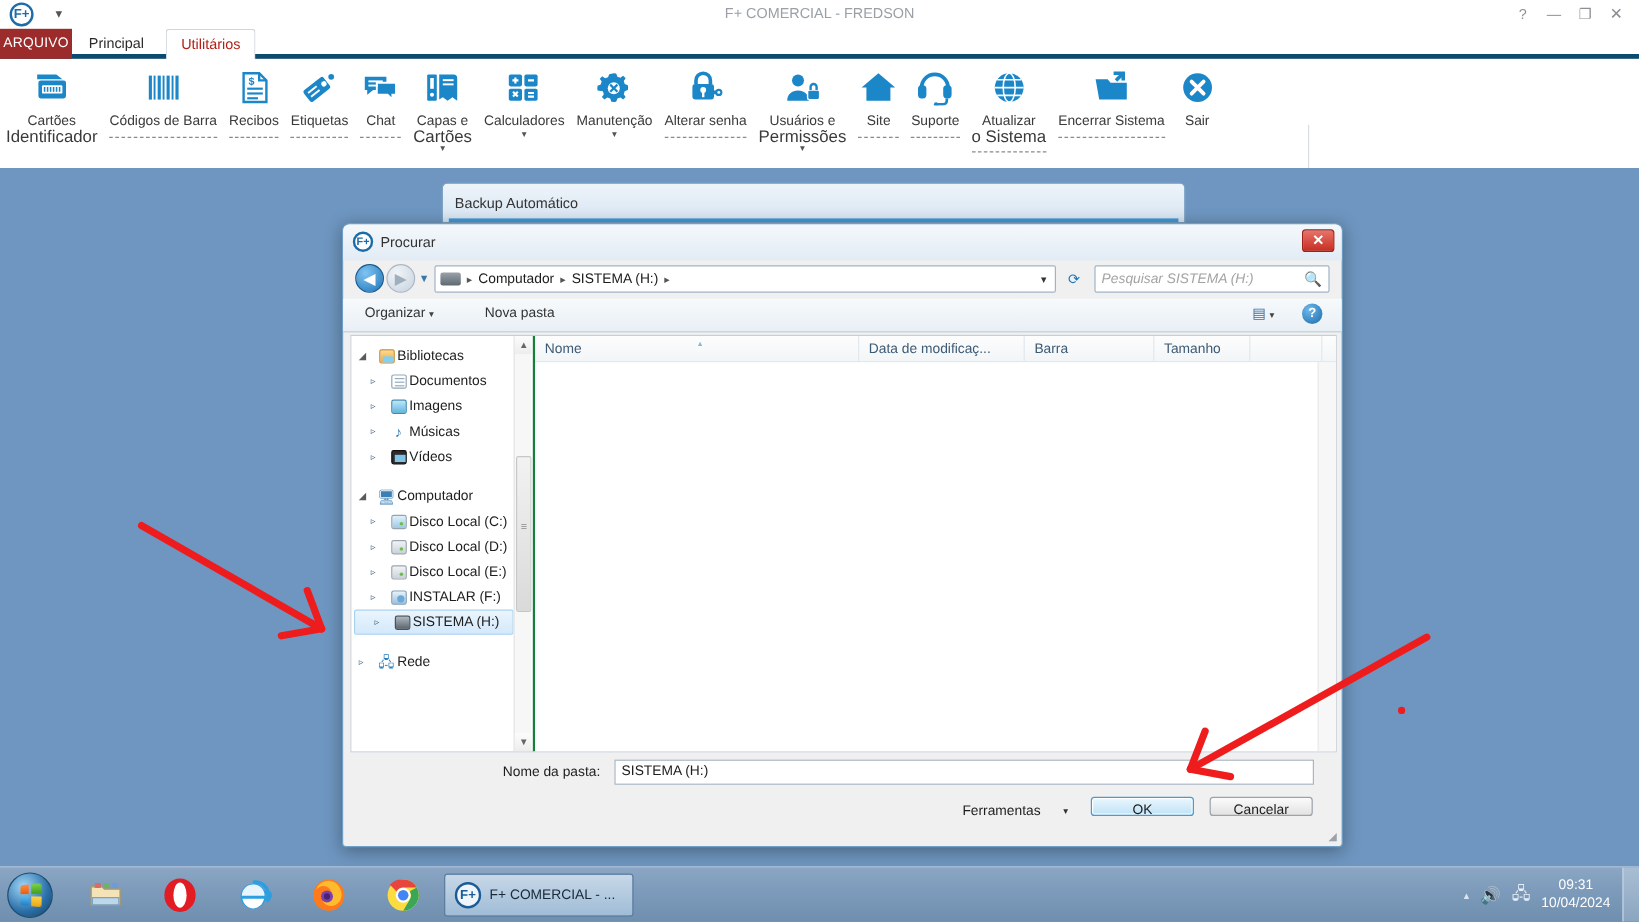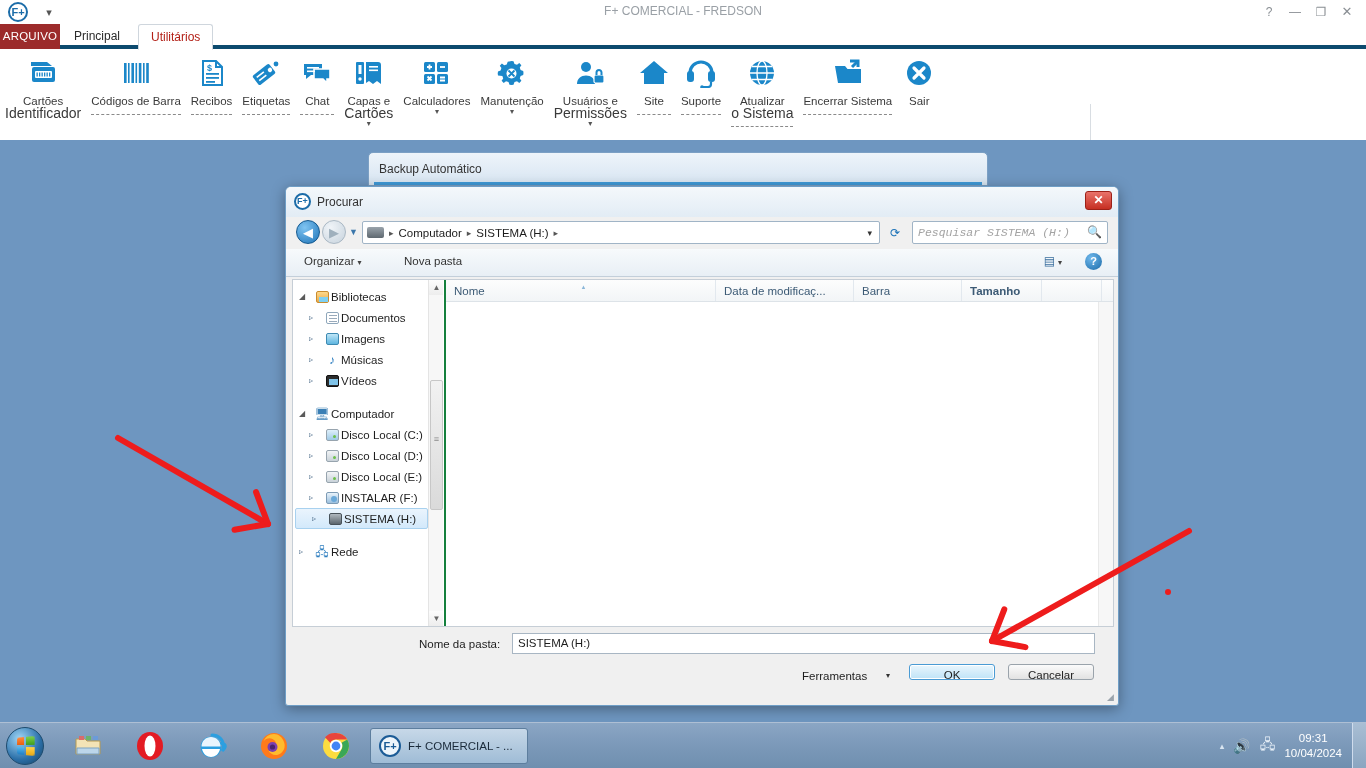--- a/index.html
+++ b/index.html
@@ -198,21 +198,21 @@
   .crumb-sep { font-size: 9px; color: #555; padding: 0 2px; }
   .addr-caret { margin-left: auto; font-size: 9px; color: #333; padding-right: 3px; }
   .refresh-btn {
     position: absolute; left: 598px; top: 4px; width: 22px; height: 23px;
     display: flex; align-items: center; justify-content: center;
     font-size: 12px; color: #1f74b8;
   }
   .searchbox {
     position: absolute; left: 626px; top: 4px; width: 196px; height: 23px;
     background: #fff; border: 1px solid #a0b4c6; border-radius: 2px;
-    display: flex; align-items: center; padding: 0 5px; font-family: Liberation Mono, monospace;
+    display: flex; align-items: center; padding: 0 5px;
   }
   .searchbox .ph {
     font-size: 11.5px; color: #a3a3a3; font-style: italic; flex: 1;
   }
   .search-ico { font-size: 12px; color: #2b6ea8; }
 
   
   .dlg-toolbar {
     position: absolute; left: 0; top: 62px; width: 100%; height: 28px;
     background: linear-gradient(#f7fafc, #e8eff5);
@@ -559,20 +559,35 @@
               <circle cx="16.5" cy="15.5" r="5" fill="#fff"></circle>
               <path d="M13.5 12.5l6 6M19.5 12.5l-6 6" stroke="#1b87c9" stroke-width="1.9"></path>
             </svg>
           </div>
           <div class="lbl">Manutenção</div>
           <span class="rb-caret">▾</span>
         </div>
         <div class="rb">
           <div class="ic">
             <svg width="34" height="30" viewBox="0 0 34 30">
+              <path d="M9 12V9a6 6 0 0 1 12 0v3" fill="none" stroke="#1b87c9" stroke-width="3"></path>
+              <rect x="6" y="12" width="18" height="13" rx="2.5" fill="#1b87c9"></rect>
+              <circle cx="15" cy="17" r="2.4" fill="#fff"></circle>
+              <rect x="14" y="18.5" width="2" height="4.5" fill="#fff"></rect>
+              <path d="M22 19h6" stroke="#1b87c9" stroke-width="3"></path>
+              <circle cx="28" cy="19" r="3" fill="#1b87c9"></circle>
+              <circle cx="28" cy="19" r="1.2" fill="#fff"></circle>
+            </svg>
+          </div>
+          <div class="lbl">Alterar senha</div>
+          <span class="dashline"></span>
+        </div>
+        <div class="rb">
+          <div class="ic">
+            <svg width="34" height="30" viewBox="0 0 34 30">
               <circle cx="13" cy="9" r="5" fill="#1b87c9"></circle>
               <path d="M4 26c0-5.5 4-8.5 9-8.5s9 3 9 8.5z" fill="#1b87c9"></path>
               <rect x="21" y="17" width="10" height="8" rx="1.5" fill="#1b87c9" stroke="#fff" stroke-width="1.2"></rect>
               <path d="M23.5 17v-2.5a2.5 2.5 0 0 1 5 0V17" fill="none" stroke="#1b87c9" stroke-width="2"></path>
             </svg>
           </div>
           <div class="lbl">Usuários e</div>
           <div class="lbl2">Permissões</div>
           <span class="rb-caret">▾</span>
         </div>
@@ -785,21 +800,21 @@
           <div class="nsb-thumb"></div>
           <div class="nsb-dn">▼</div>
         </div>
       </div>
 
       <div class="list-pane">
         <div class="colhead" id="colhead">
             <div class="col sorted" style="width: 270px;">Nome</div>
             <div class="col" style="width: 138px;">Data de modificaç...</div>
             <div class="col" style="width: 108px;">Barra</div>
-            <div class="col" style="width: 80px; font-weight: bold;">Tamanho</div>
+            <div class="col" style="width: 80px;">Tamanho</div>
             <div class="col" style="width: 60px;"></div>
           </div>
         <div class="list-area"></div>
         <div class="list-scroll"></div>
       </div>
 
     </div>
 
     <div class="fname-row">
       <div class="fname-lbl">Nome da pasta:</div>

